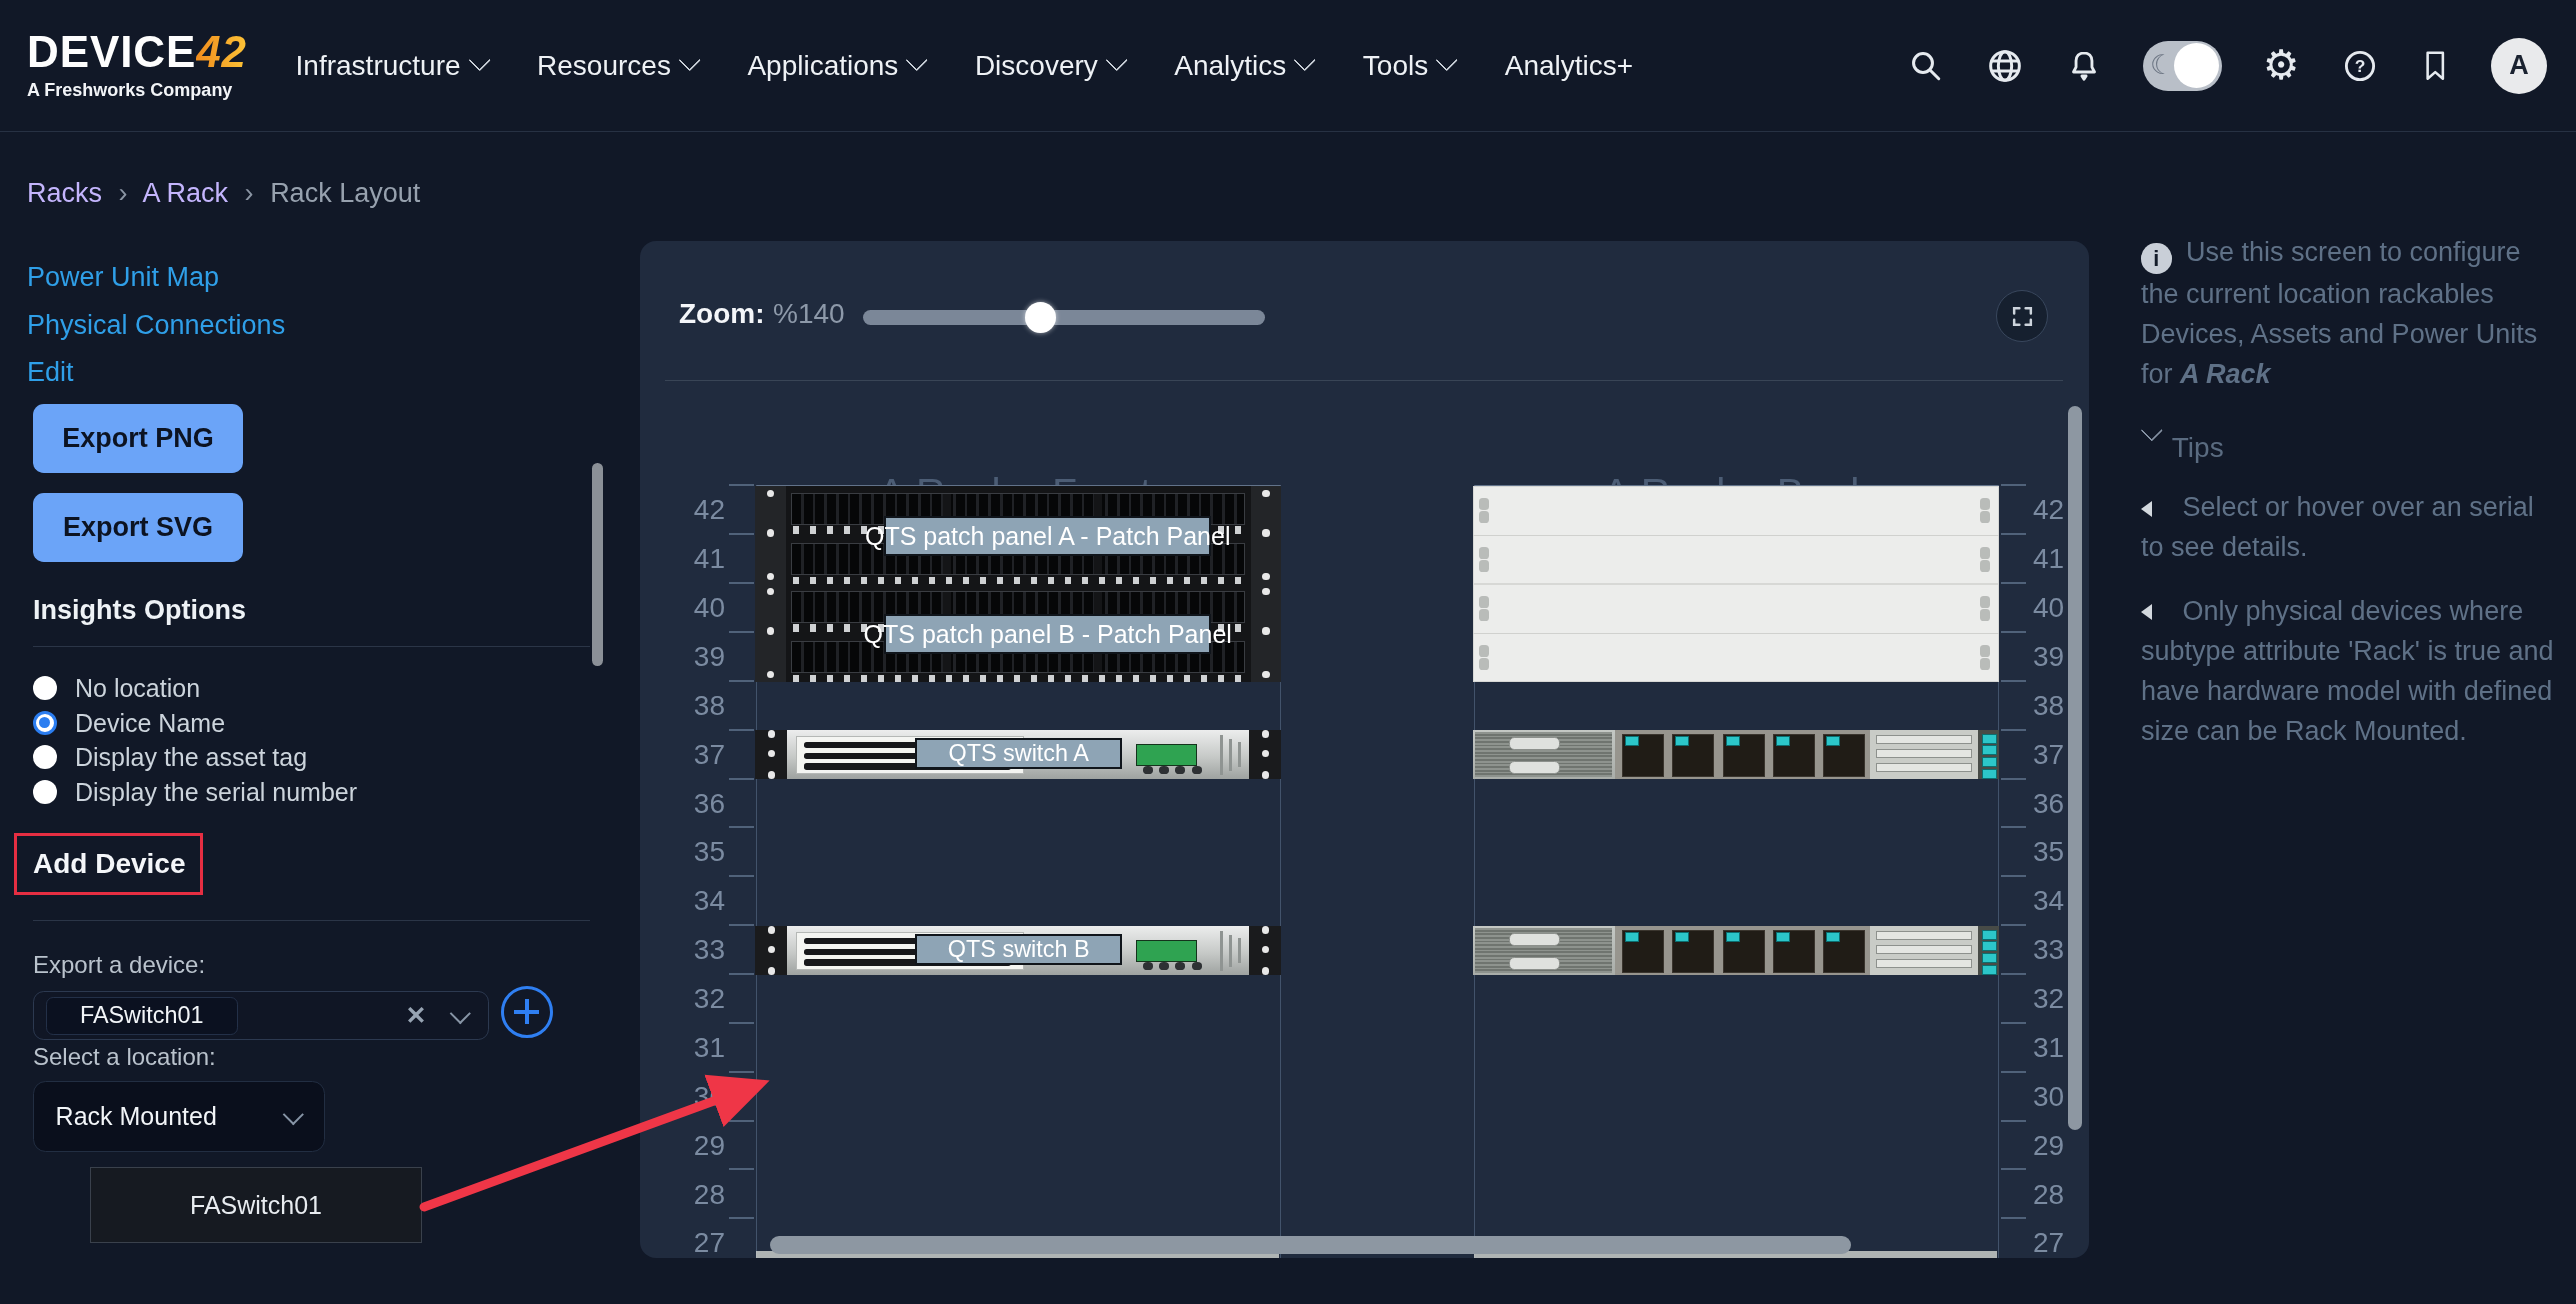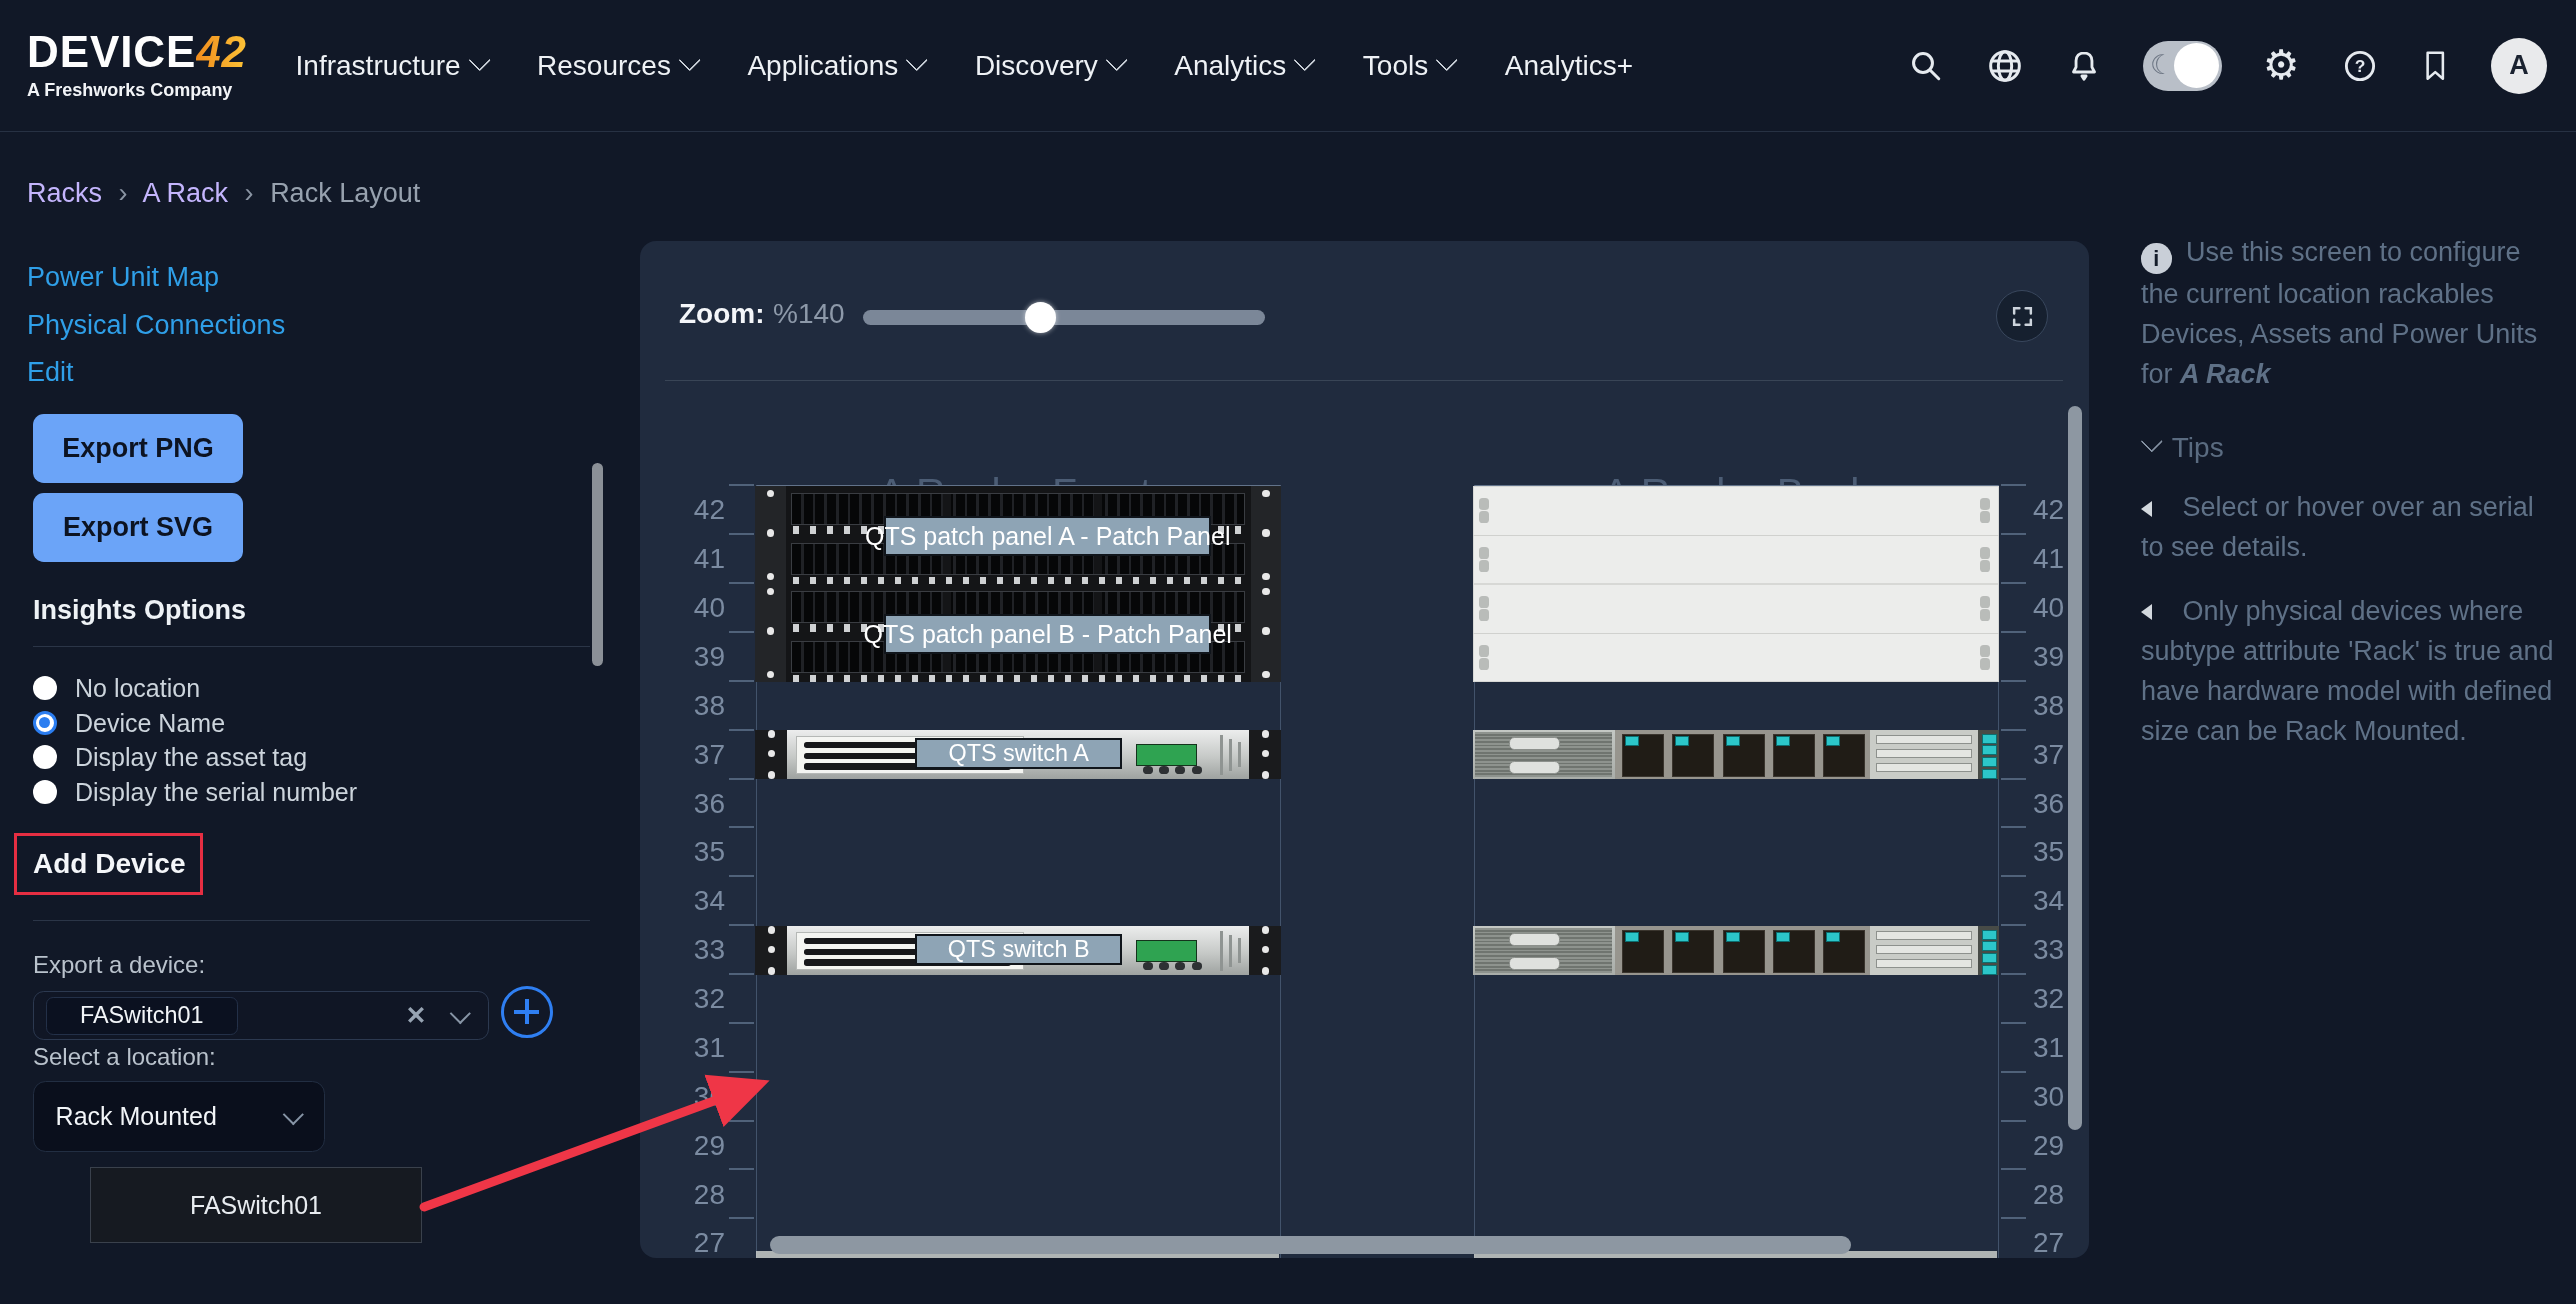--- a/index.html
+++ b/index.html
@@ -122,21 +122,21 @@
   .sb-right{position:absolute;left:397px;right:21.6px;top:0;bottom:0;background:#c9ccc7;}
   .sb-slat{position:absolute;left:5.4px;right:5.4px;height:7.2px;background:#e4e6e2;border:0.9px solid #8d918d;}
   .sb-tealcol{position:absolute;right:0;top:0;bottom:0;width:21.6px;background:#474b47;}
 
   
   .right-panel{position:absolute;left:2141px;top:232px;width:417px;}
   .info-text{font-size:27px;line-height:40px;color:#5f7187;}
   .info-icon{display:inline-flex;width:30.5px;height:30.5px;border-radius:50%;background:#c9cfd8;color:#151d2b;
              font-size:21.6px;font-weight:bold;align-items:center;justify-content:center;vertical-align:-4.5px;margin-right:14.4px;}
   .info-em{font-weight:bold;font-style:italic;}
-  .tips-header{margin-top:38px;display:flex;align-items:center;gap:14.4px;font-size:28px;color:#5a6b80;cursor:pointer;}
+  .tips-header{margin-top:38px;display:flex;gap:14.4px;font-size:28px;color:#5a6b80;cursor:pointer;}
   .tips-caret{width:14.4px;height:14.4px;border-right:2.7px solid #8491a2;border-bottom:2.7px solid #8491a2;
               transform:rotate(45deg) translateY(-3.6px);border-radius:1.8px;margin-top:-7.2px;}
   .tip{margin-top:23.4px;font-size:27px;line-height:40px;color:#5f7187;}
   .tip-tri{display:inline-block;width:0;height:0;border-top:8px solid transparent;border-bottom:8px solid transparent;
            border-right:11.7px solid #d3d8de;margin-right:30.5px;vertical-align:-0.9px;}
 
   
   .arrow-svg{position:absolute;left:0;top:0;z-index:45;pointer-events:none;}
   svg.ic{display:block;}
 </style>
@@ -225,21 +225,21 @@
     <span class="crumb-link">A Rack</span>
     <span class="crumb-sep">›</span>
     <span class="crumb-current">Rack Layout</span>
   </div>
 
   <div id="side-links">
       <div class="side-link" style="top: 262px;">Power Unit Map</div>
       <div class="side-link" style="top: 310px;">Physical Connections</div>
       <div class="side-link" style="top: 357px;">Edit</div>
     </div>
-  <button class="btn-export" style="top:414px">Export PNG</button>
+  <button class="btn-export" style="top:404px">Export PNG</button>
   <button class="btn-export" style="top:493px">Export SVG</button>
   <div class="section-title" style="top:595px">Insights Options</div>
   <div class="h-divider" style="top:646px"></div>
   <div id="radio-group">
       <div class="radio-row" style="top: 671px;">
         <div class="radio-dot"></div>
         <span class="radio-label">No location</span>
       </div>
       <div class="radio-row" style="top: 706px;">
         <div class="radio-dot sel"></div>

